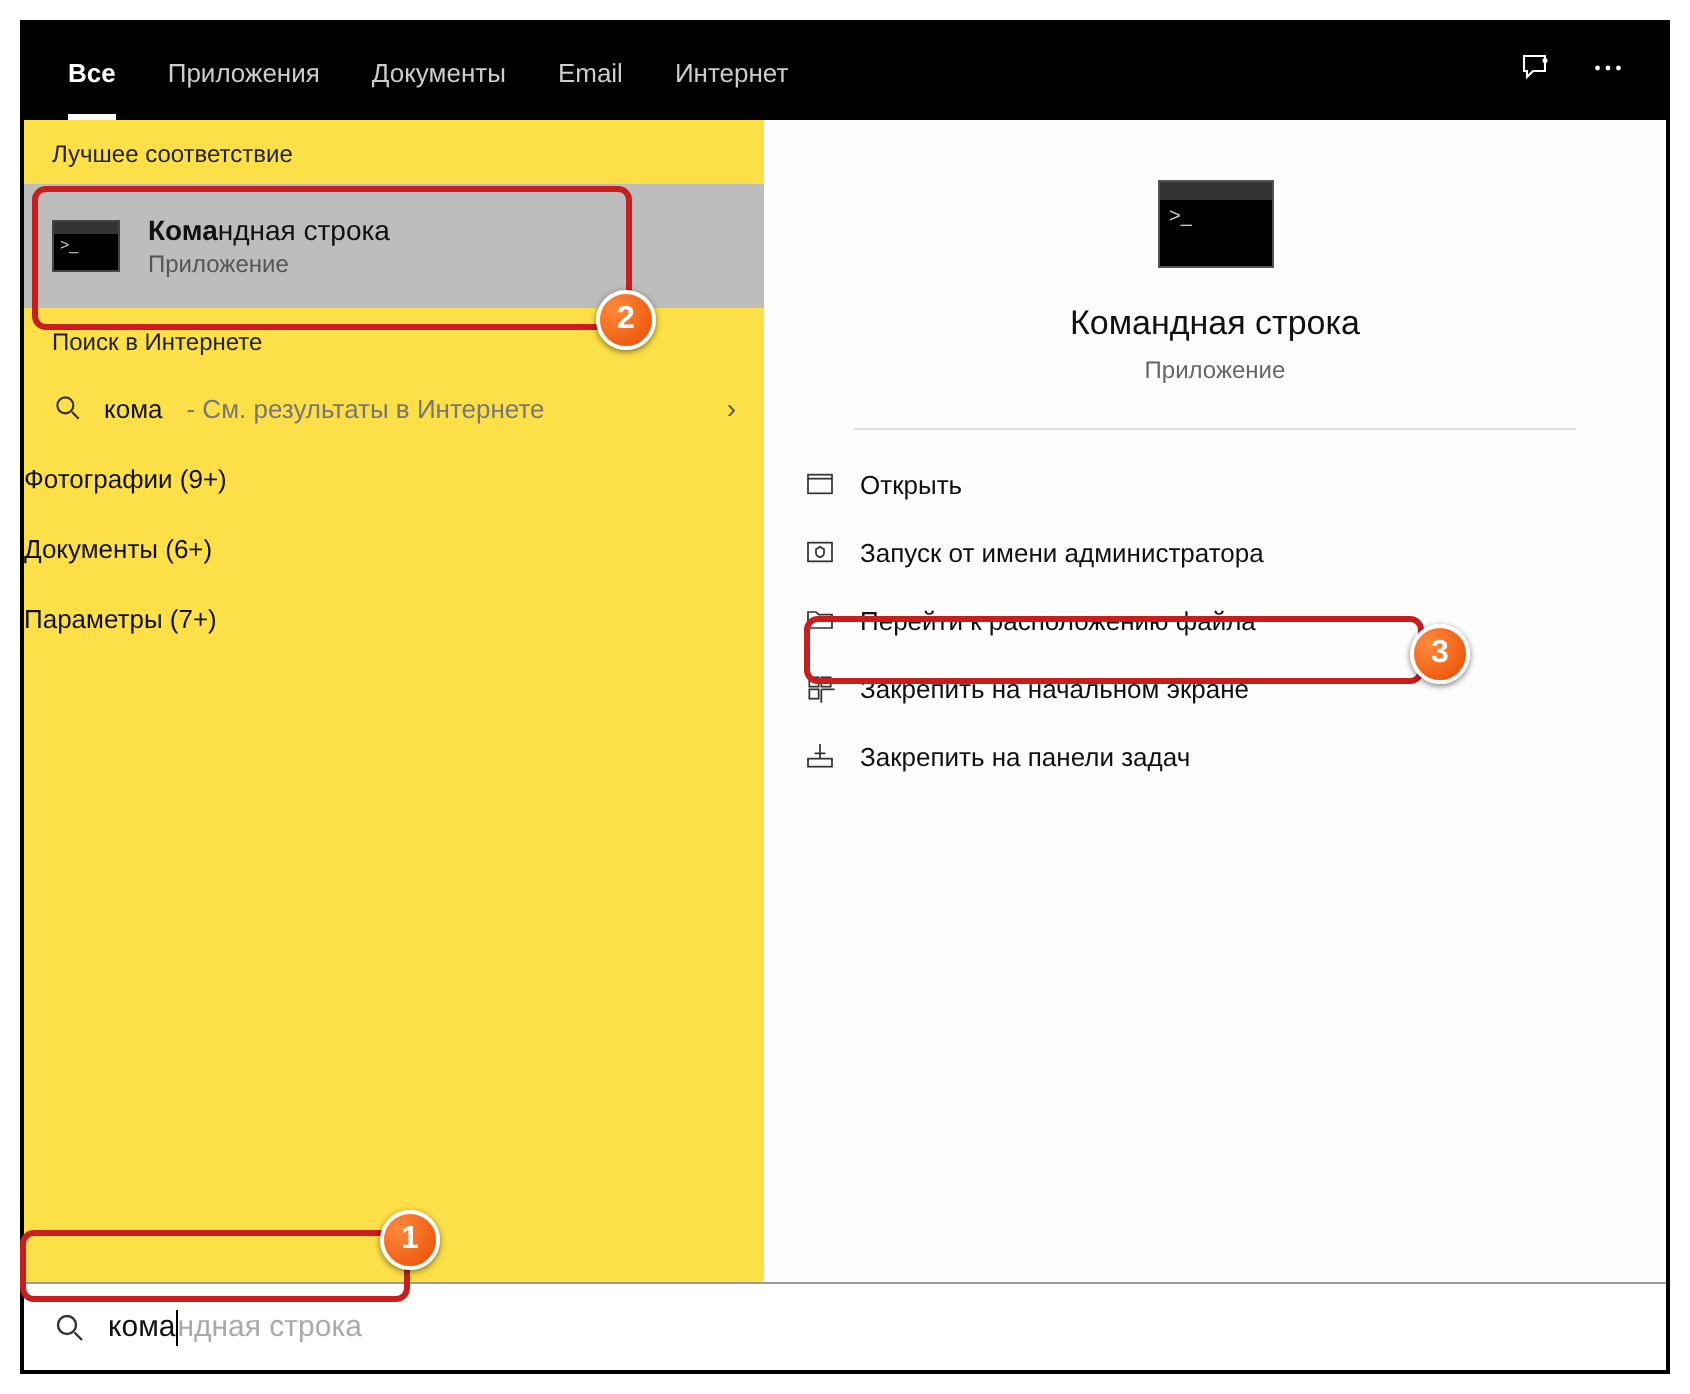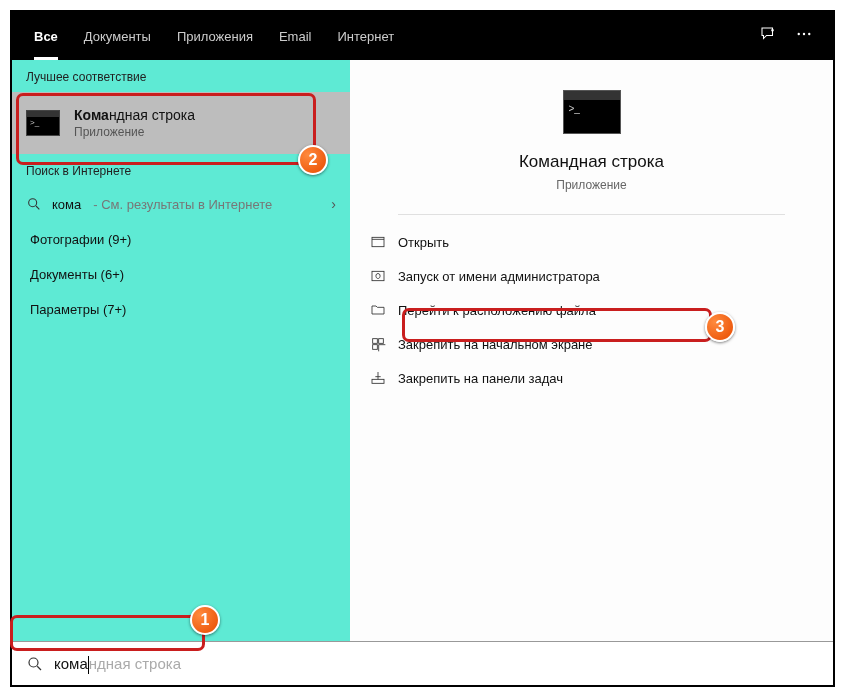--- a/index.html
+++ b/index.html
@@ -7,36 +7,36 @@
   .frame { position: absolute; top: 10px; left: 10px; width: 825px; height: 677px; border: 2px solid #000; }
   .topbar { background: #000; height: 48px; display: flex; align-items: center; color: #fff; padding: 0 12px; }
   .tabs { display: flex; gap: 6px; height: 100%; align-items: center; flex: 1; }
   .tab { font-size: 13px; color: #ccc; padding: 0 10px; height: 100%; display: flex; align-items: center; cursor: pointer; position: relative; }
   .tab.active { color: #fff; font-weight: 600; }
   .tab.active::after { content: ""; position: absolute; left: 10px; right: 10px; bottom: 0; height: 3px; background: #fff; }
   .tab .chev { margin-left: 4px; display: inline-block; }
   .top-icons { display: flex; gap: 18px; align-items: center; padding-right: 8px; }
   .top-icons span { color: #fff; font-size: 16px; cursor: pointer; }
   .body { display: flex; height: calc(100% - 48px - 44px); }
-  .left { width: 338px; background: #5eead4; display: flex; flex-direction: column; position: relative; }
+  .left { width: 370px; background: #fde047; display: flex; flex-direction: column; position: relative; }
   .section-title { font-size: 12px; color: #222; padding: 10px 14px 8px; }
   .best-match { display: flex; align-items: center; gap: 14px; padding: 10px 14px; background: #bdbdbd; height: 62px; position: relative; }
   .bm-icon { width: 34px; height: 26px; background: #000; border: 1px solid #444; position: relative; }
   .bm-icon::before { content: ""; position: absolute; top: 0; left: 0; right: 0; height: 6px; background: #333; }
   .bm-icon .cursor { position: absolute; top: 8px; left: 3px; color: #ccc; font-size: 8px; line-height: 8px; }
   .bm-text { display: flex; flex-direction: column; }
   .bm-title { font-size: 14px; color: #111; }
   .bm-title b { font-weight: 700; }
   .bm-sub { font-size: 12px; color: #555; margin-top: 2px; }
   .web-row { display: flex; align-items: center; gap: 10px; padding: 10px 14px; cursor: pointer; }
   .web-row .search-ico { width: 16px; height: 16px; }
   .web-row .qtext { font-size: 13px; color: #111; }
   .web-row .sub { font-size: 13px; color: #777; margin-left: 2px; text-align: right; }
   .web-row .arrow { margin-left: auto; color: #555; font-size: 14px; }
-  .cat { font-size: 13px; color: #111; padding: 10px 18px; cursor: pointer; }
+  .cat { font-size: 13px; color: #111; padding: 10px 0; cursor: pointer; }
   .right { flex: 1; background: #fdfdfd; display: flex; flex-direction: column; align-items: center; padding-top: 30px; }
   .app-icon-large { width: 58px; height: 44px; background: #000; border: 1px solid #555; position: relative; }
   .app-icon-large::before { content: ""; position: absolute; top: 0; left: 0; right: 0; height: 9px; background: #333; }
   .app-icon-large .cursor { position: absolute; top: 12px; left: 5px; color: #ccc; font-size: 10px; }
   .app-name { font-size: 17px; color: #111; margin-top: 18px; }
   .app-type { font-size: 12px; color: #666; margin-top: 6px; }
   .divider { width: 80%; height: 1px; background: #e0e0e0; margin: 22px 0 10px; }
   .actions { width: 100%; padding: 0 14px; }
   .action { display: flex; align-items: center; gap: 12px; padding: 9px 6px; font-size: 13px; color: #111; cursor: pointer; position: relative; }
   .action svg { width: 16px; height: 16px; flex-shrink: 0; stroke: #333; fill: none; stroke-width: 1.3; }
@@ -59,24 +59,24 @@
 </head>
 <body>
 
 <div class="frame">
   <div class="topbar">
     <div class="tabs">
       <div class="tab active">
           <span>Все</span>
         </div>
       <div class="tab">
-          <span>Документы</span>
+          <span>Приложения</span>
         </div>
       <div class="tab">
-          <span>Приложения</span>
+          <span>Документы</span>
         </div>
       <div class="tab">
           <span>Email</span>
         </div>
       <div class="tab">
           <span>Интернет</span>
         </div>
     </div>
     <div class="top-icons">
       <span>

